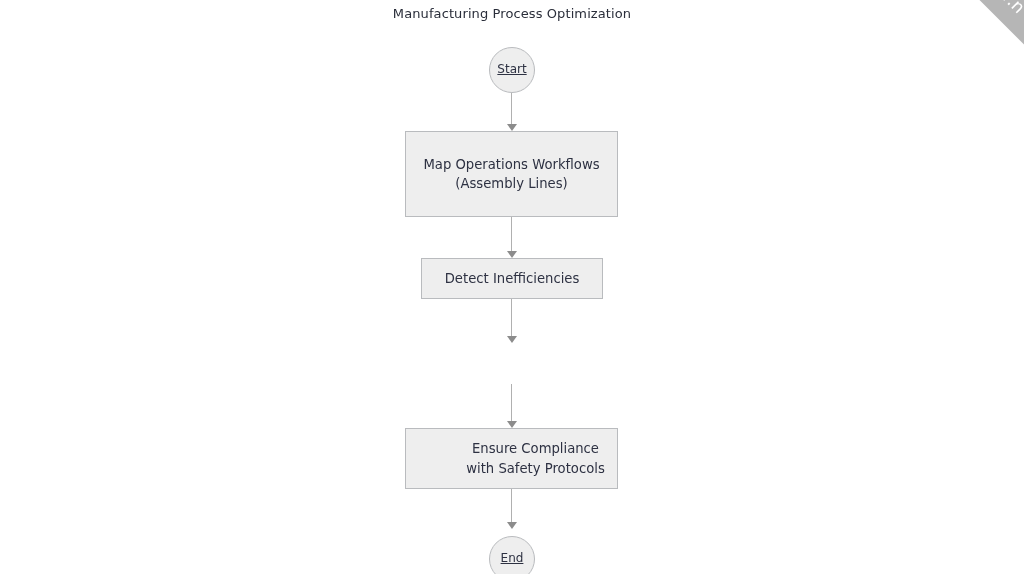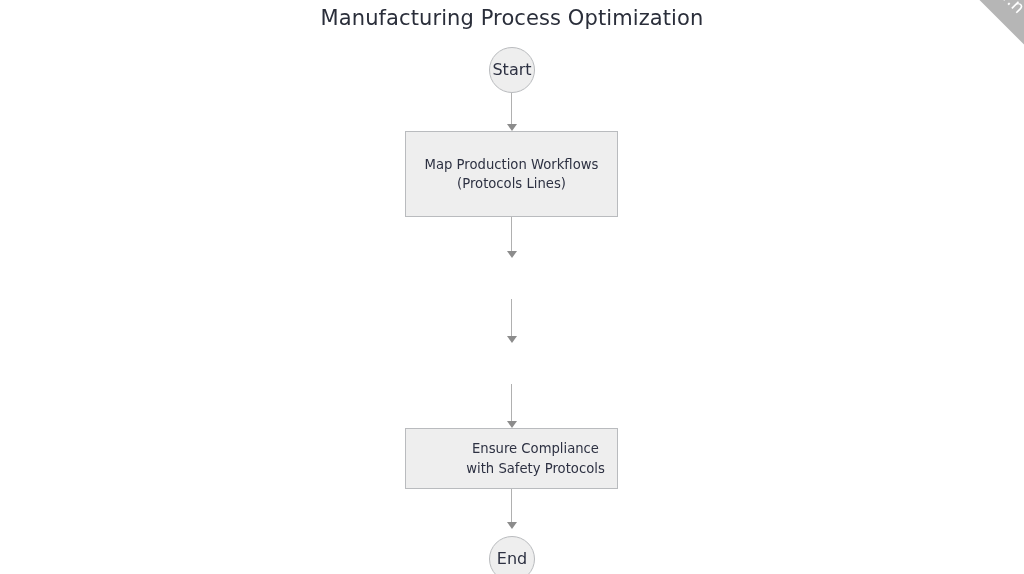--- a/index.html
+++ b/index.html
@@ -19,21 +19,21 @@
     overflow: hidden;
   }
 
   
   .chart-title {
     position: absolute;
     left: 0;
     top: 6px;
     width: 1024px;
     text-align: center;
-    font-size: 21px;
+    font-size: 13px;
     color: #2a2e3a;
     letter-spacing: 0.1px;
     white-space: nowrap;
   }
 
   
   .node {
     position: absolute;
     box-sizing: border-box;
     display: flex;
@@ -47,21 +47,22 @@
   .node .node-label {
     display: block;
     line-height: 1.45;
     padding: 0 8px;
   }
   .node.process {
     font-size: 13.2px;
   }
   .node.terminator {
     border-radius: 50%;
-    font-size: 16px;
+    font-size: 12px;
+    text-decoration: underline;
   }
 
   
   .edge {
     position: absolute;
     width: 0;
     border-left: 1.6px solid #b0b0b0;
   }
   .arrowhead {
     position: absolute;
@@ -102,26 +103,29 @@
   <div class="chart-title">Manufacturing Process Optimization</div>
 
   <div class="node terminator" style="left:489px; top:47px; width:46px; height:46px;">
     <span class="node-label">Start</span>
   </div>
 
   <div class="edge" style="left:511px; top:93px; height:34px;"></div>
   <div class="arrowhead" style="left:507px; top:124px;"></div>
 
   <div class="node process" style="left:405px; top:131px; width:213px; height:86px;">
-    <span class="node-label">Map Production Workflows (Protocols Lines)</span>
+    <span class="node-label">Map Operations Workflows (Assembly Lines)</span>
   </div>
 
   <div class="edge" style="left:511px; top:217px; height:38px;"></div>
   <div class="arrowhead" style="left:507px; top:251px;"></div>
 
+  <div class="node process" style="left:421px; top:258px; width:182px; height:41px;">
+    <span class="node-label">Detect Inefficiencies</span>
+  </div>
 
   <div class="edge" style="left:511px; top:299px; height:40px;"></div>
   <div class="arrowhead" style="left:507px; top:336px;"></div>
 
 
   <div class="edge" style="left:511px; top:384px; height:40px;"></div>
   <div class="arrowhead" style="left:507px; top:421px;"></div>
 
   <div class="node process" style="left:405px; top:428px; width:213px; height:61px;padding-left:48px;">
     <span class="node-label">Ensure Compliance with Safety Protocols</span>

